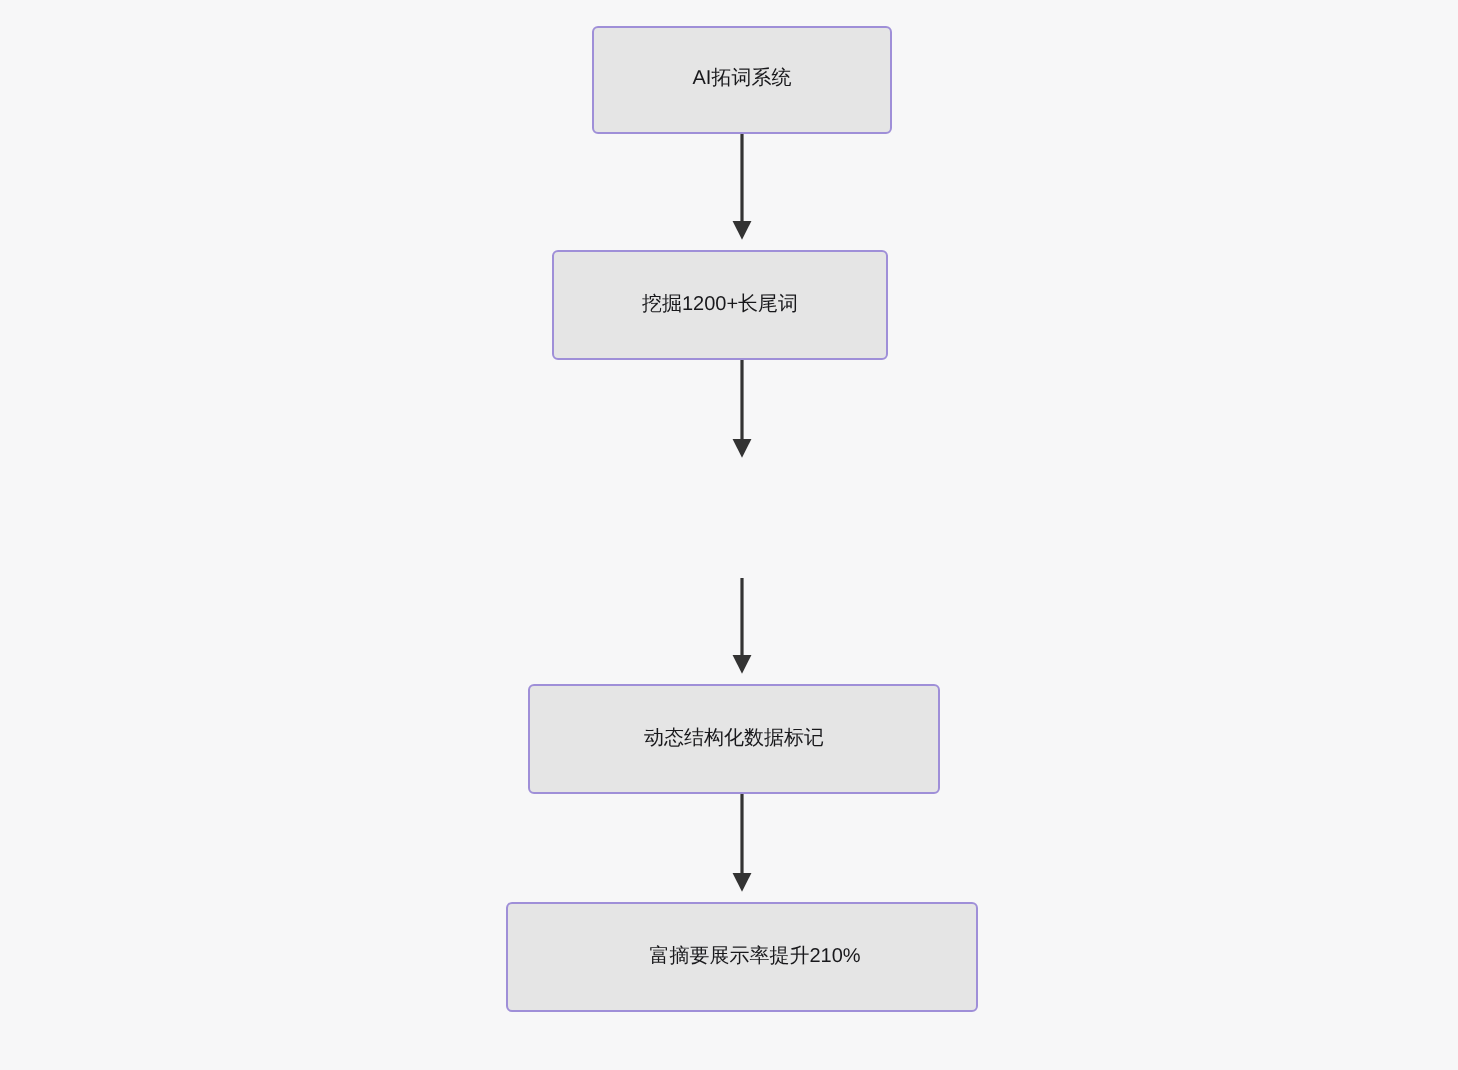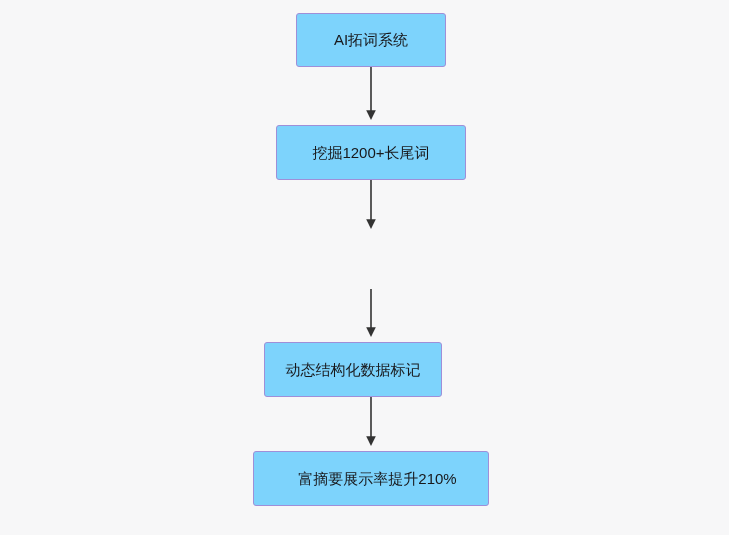--- a/index.html
+++ b/index.html
@@ -14,28 +14,28 @@
     overflow: hidden;
   }
   #flow {
     position: relative;
     width: 729px;
     height: 535px;
   }
   .node {
     position: absolute;
     box-sizing: border-box;
-    background: #7dd3fc;
+    background: #e5e5e5;
     border: 1px solid #9f8fd8;
     border-radius: 3px;
     display: flex;
     align-items: center;
     justify-content: center;
     color: #18181b;
-    font-size: 15px;
+    font-size: 10px;
     line-height: 1.2;
     white-space: nowrap;
   }
   .edge {
     position: absolute;
     left: 0;
     top: 0;
     width: 729px;
     height: 535px;
     pointer-events: none;
@@ -53,20 +53,20 @@
       </marker>
     </defs>
     <line x1="371" y1="67" x2="371" y2="118" stroke="#333333" stroke-width="1.6" marker-end="url(#arrow)"></line>
     <line x1="371" y1="180" x2="371" y2="227" stroke="#333333" stroke-width="1.6" marker-end="url(#arrow)"></line>
     <line x1="371" y1="289" x2="371" y2="335" stroke="#333333" stroke-width="1.6" marker-end="url(#arrow)"></line>
     <line x1="371" y1="397" x2="371" y2="444" stroke="#333333" stroke-width="1.6" marker-end="url(#arrow)"></line>
   </svg>
 
   <div class="node" style="left:296px; top:13px; width:150px; height:54px;">AI拓词系统</div>
 
-  <div class="node" style="left:276px; top:125px; width:190px; height:55px;">挖掘1200+长尾词</div>
+  <div class="node" style="left:276px; top:125px; width:168px; height:55px;">挖掘1200+长尾词</div>
 
 
-  <div class="node" style="left:264px; top:342px; width:178px; height:55px;">动态结构化数据标记</div>
+  <div class="node" style="left:264px; top:342px; width:206px; height:55px;">动态结构化数据标记</div>
 
   <div class="node" style="left:253px; top:451px; width:236px; height:55px;padding-left:13px;">富摘要展示率提升210%</div>
 
 </div>
 
 </body></html>

